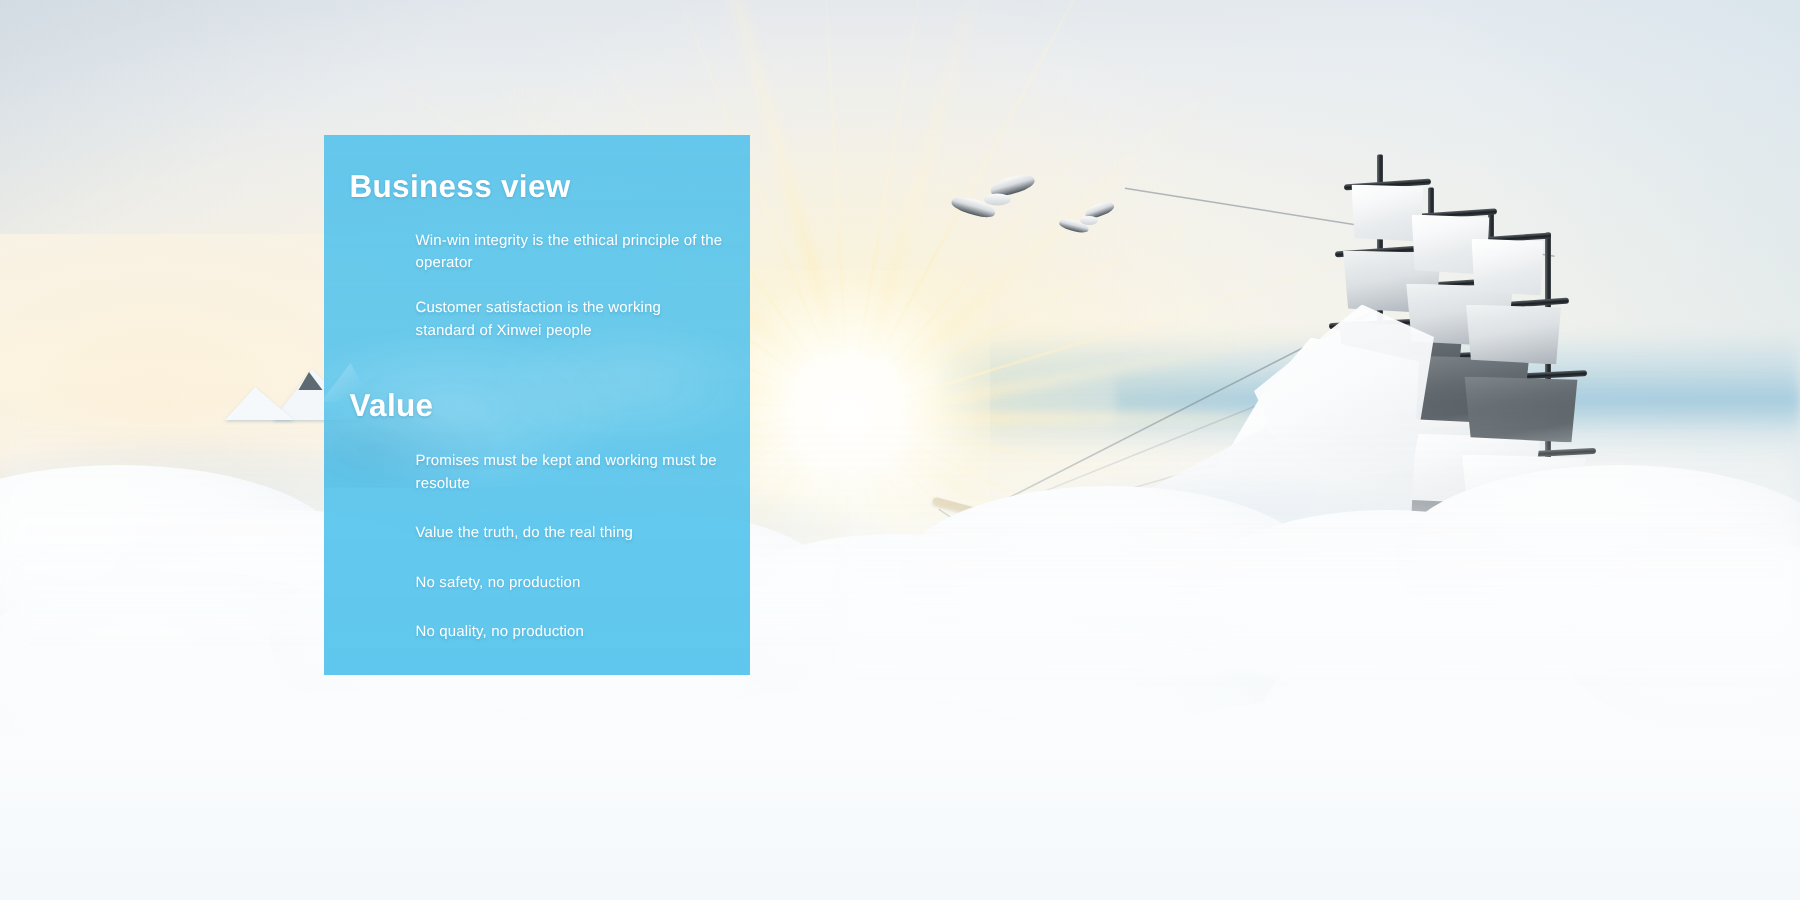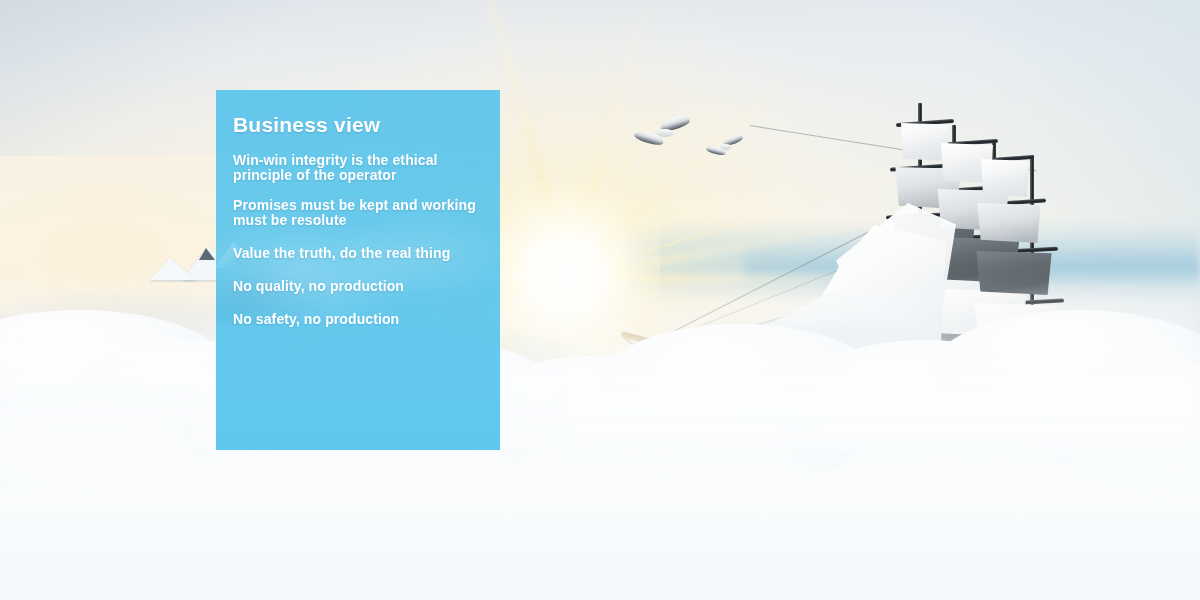--- a/index.html
+++ b/index.html
@@ -235,26 +235,27 @@
     font-size:21px;
     font-weight:bold;
     letter-spacing:0.2px;
     text-shadow:0 1px 2px rgba(34,118,158,0.35);
     line-height:1.1;
   }
   #heading-business { margin-bottom:17px; }
   #heading-value { margin-top:31px; margin-bottom:18px; }
 
   .bullet {
-    font-size:14px;
-    font-weight:bold;
+    font-size:10px;
+    font-weight:normal;
     line-height:15px;
     text-shadow:0 1px 2px rgba(34,118,158,0.30);
     margin-bottom:16px;
     letter-spacing:0.1px;
+    margin-left:44px;
   }
   .bullet:last-child { margin-bottom:0; }
   #view-list .bullet { margin-bottom:15px; }
   #value-list .bullet { margin-bottom:18px; }
 </style>
 </head>
 <body>
 
 <div id="banner">
 
@@ -431,26 +432,28 @@
   <div id="panel">
     <div class="panel-tint-cloud"></div>
     <div class="panel-tint-peak"></div>
 
     <div id="panel-content">
 
       <div class="heading" id="heading-business">Business view</div>
 
       <div id="view-list">
         <div class="bullet">Win-win integrity is the ethical principle of the operator</div>
+        <div class="bullet">Customer satisfaction is the working standard of Xinwei people</div>
       </div>
 
+      <div class="heading" id="heading-value">Value</div>
 
       <div id="value-list">
         <div class="bullet">Promises must be kept and working must be resolute</div>
         <div class="bullet">Value the truth, do the real thing</div>
+        <div class="bullet">No safety, no production</div>
         <div class="bullet">No quality, no production</div>
-        <div class="bullet">No safety, no production</div>
       </div>
 
     </div>
   </div>
 
 </div>
 
 </body></html>

